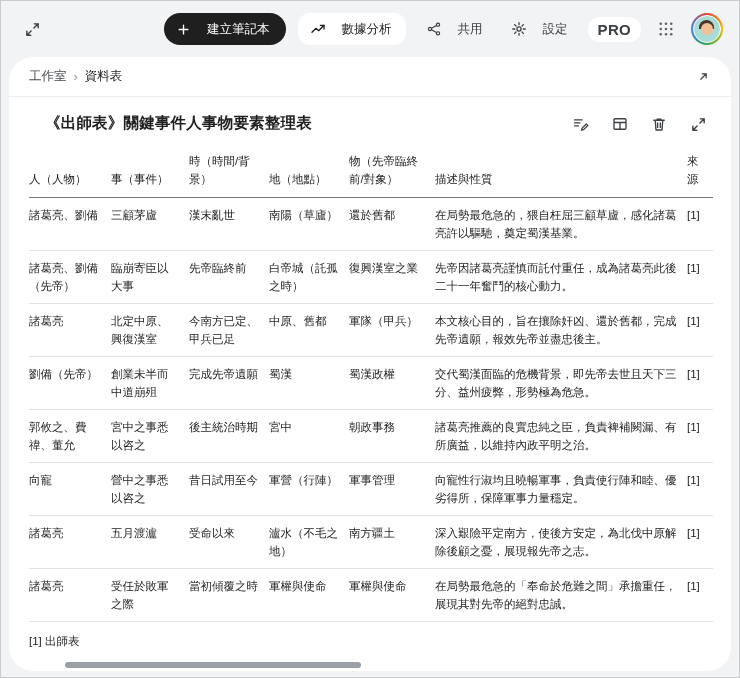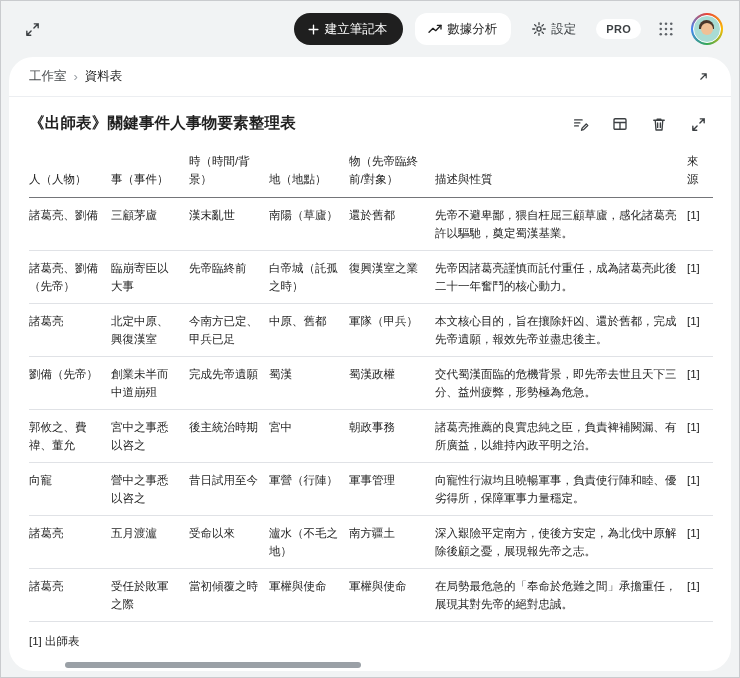--- a/index.html
+++ b/index.html
@@ -27,31 +27,31 @@
     width:26px; height:26px;
     display:flex; align-items:center; justify-content:center;
     cursor:pointer; border-radius:50%;
     flex:0 0 auto;
   }
   .topbar-group {
     margin-left:auto;
     display:flex; align-items:center; gap:12px;
   }
   .btn {
-    display:flex; align-items:center; gap:4px;
+    display:flex; align-items:center; gap:16px;
     height:32px; border-radius:16px;
     font-size:12.5px; font-weight:500;
     cursor:pointer; white-space:nowrap;
   }
   .btn-create { background:#1f1f1f; color:#fff; padding:0 16px 0 12px; }
   .btn-analytics { background:#ffffff; color:#1f1f1f; padding:0 14px 0 12px; border-radius:12px; }
   .btn-flat { background:transparent; color:#3c4043; padding:0 8px; }
   .pro-badge {
     background:#fff; color:#3c4043;
-    font-size:11px; font-weight:700; letter-spacing:.3px;
+    font-size:15px; font-weight:700; letter-spacing:.3px;
     padding:4px 10px; border-radius:12px;
   }
   .avatar {
     width:32px; height:32px; border-radius:50%;
     padding:2px;
     background:conic-gradient(#ea4335,#fbbc04,#34a853,#4285f4,#ea4335);
     cursor:pointer; flex:0 0 auto;
   }
   .avatar-inner {
     width:100%; height:100%; border-radius:50%;
@@ -73,21 +73,21 @@
     height:40px; display:flex; align-items:center;
     padding:0 18px 0 20px;
     border-bottom:1px solid #eceef1;
     font-size:12.5px;
   }
   .crumb { color:#474a4d; cursor:pointer; }
   .crumb.current { color:#1f1f1f; cursor:default; }
   .crumb-sep { color:#9aa0a6; margin:0 7px; font-size:13px; }
   .crumb-spacer { flex:1; }
 
-  .title-block { padding:16px 20px 10px 20px; position:relative; }
+  .title-block { padding:16px 20px 10px 36px; position:relative; }
   .sheet-title { font-size:15.5px; font-weight:600; color:#1f1f1f; letter-spacing:.2px; }
   .sheet-subtitle { font-size:11px; color:#5f6368; margin-top:7px; }
   .title-actions {
     position:absolute; right:22px; top:16px;
     display:flex; align-items:center; gap:17px;
   }
   .title-actions .icon-btn { width:22px; height:22px; }
 
   
   .table-wrap { padding:4px 20px 0 20px; }
@@ -136,20 +136,29 @@
       </div>
 
       <div class="btn btn-analytics">
         <svg class="ic" width="16" height="16" viewBox="0 0 24 24" fill="none" stroke="#1f1f1f" stroke-width="2" stroke-linecap="round" stroke-linejoin="round">
           <path d="M3 17 L9 11 L13 14.5 L21 6.5"></path>
           <path d="M15.5 6.5 h5.5 v5.5"></path>
         </svg>
         <span>數據分析</span>
       </div>
 
+      <div class="btn btn-flat">
+        <svg class="ic" width="16" height="16" viewBox="0 0 24 24" fill="none" stroke="#3c4043" stroke-width="1.8">
+          <circle cx="18" cy="5.5" r="2.4"></circle>
+            <circle cx="6" cy="12" r="2.4"></circle>
+            <circle cx="18" cy="18.5" r="2.4"></circle>
+          <path d="M8.2 10.8 L15.8 6.7 M8.2 13.2 L15.8 17.3"></path>
+        </svg>
+        <span>共用</span>
+      </div>
 
       <div class="btn btn-flat">
         <svg class="ic" width="16" height="16" viewBox="0 0 24 24" fill="none" stroke="#3c4043" stroke-width="1.9" stroke-linecap="round">
           <circle cx="12" cy="12" r="3.1"></circle>
           <path d="M12 2.6v3 M12 18.4v3 M2.6 12h3 M18.4 12h3 M5.4 5.4l2.1 2.1 M16.5 16.5l2.1 2.1 M18.6 5.4l-2.1 2.1 M7.5 16.5l-2.1 2.1"></path>
         </svg>
         <span>設定</span>
       </div>
 
       <div class="pro-badge">PRO</div>
@@ -242,21 +251,21 @@
             <th>來源</th>
           </tr>
         </thead>
         <tbody>
           <tr>
             <td>諸葛亮、劉備</td>
             <td>三顧茅廬</td>
             <td>漢末亂世</td>
             <td>南陽（草廬）</td>
             <td>還於舊都</td>
-            <td>先帝不避卑鄙，猥自枉屈三顧草廬，感化諸葛亮許以驅馳，奠定蜀漢基業。</td>
+            <td>在局勢最危急的，猥自枉屈三顧草廬，感化諸葛亮許以驅馳，奠定蜀漢基業。</td>
             <td class="src">[1]</td>
           </tr>
           <tr>
             <td>諸葛亮、劉備（先帝）</td>
             <td>臨崩寄臣以大事</td>
             <td>先帝臨終前</td>
             <td>白帝城（託孤之時）</td>
             <td>復興漢室之業</td>
             <td>先帝因諸葛亮謹慎而託付重任，成為諸葛亮此後二十一年奮鬥的核心動力。</td>
             <td class="src">[1]</td>

